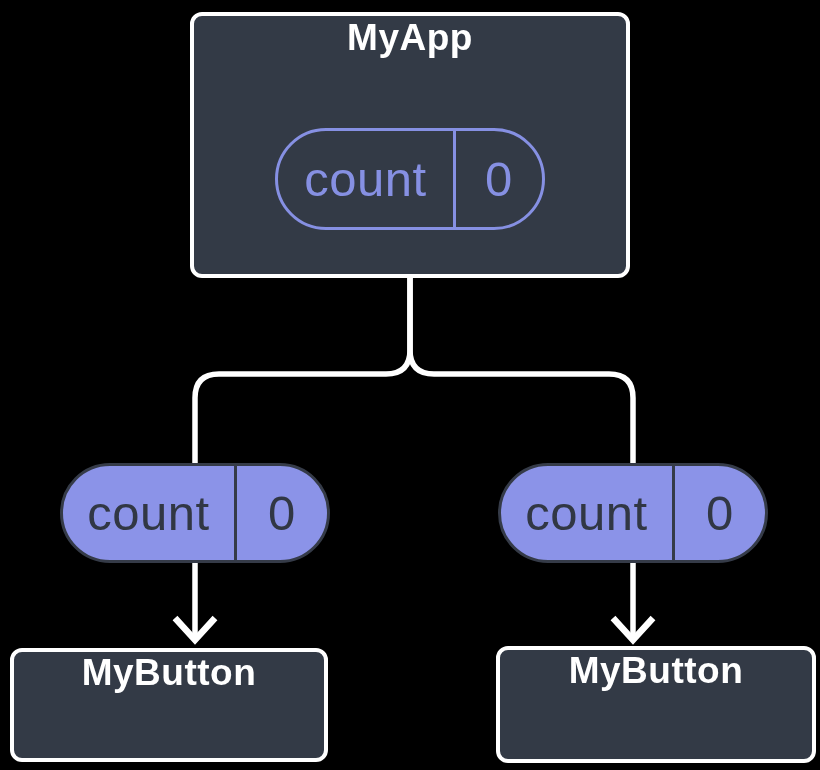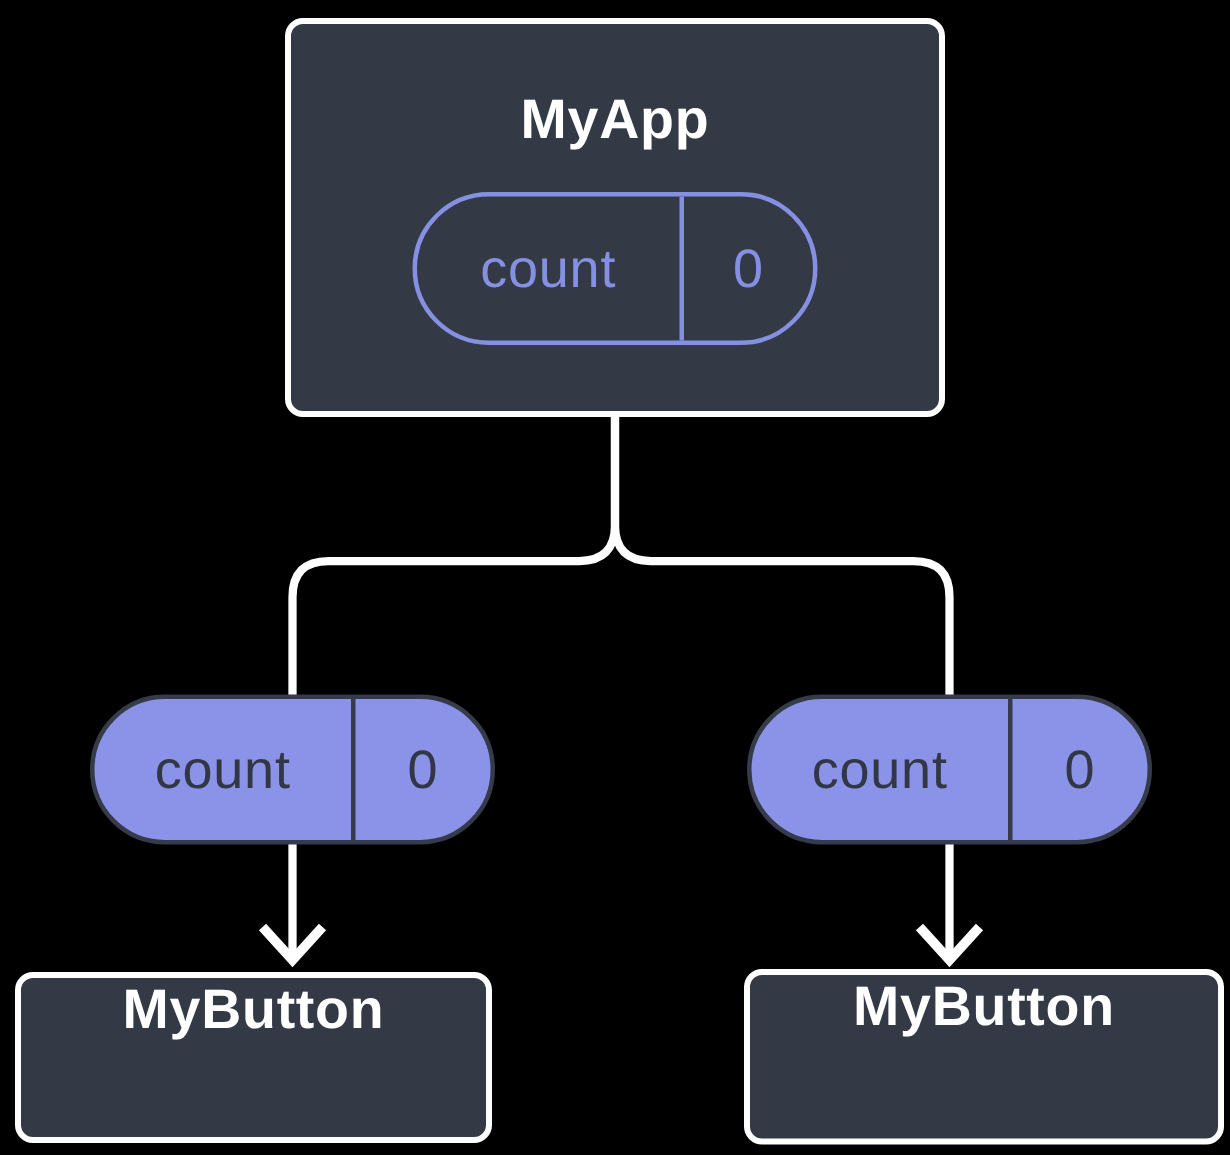--- a/index.html
+++ b/index.html
@@ -41,31 +41,31 @@
     border-radius:12px;
     z-index:2;
   }
   .root-node{left:190px;top:12px;width:440px;height:266px;}
   .node-title{
     color:var(--node-text);
     font-size:37px;font-weight:700;
     letter-spacing:0.5px;
     text-align:center;
   }
-  .root-node .node-title{margin-top:42px;line-height:44px;}
+  .root-node .node-title{line-height:44px;}
   .pill{
     position:absolute;
     box-sizing:border-box;
     display:flex;
     align-items:stretch;
     z-index:2;
   }
   .pill .cell{
     display:flex;align-items:center;justify-content:center;
-    font-size:36px;line-height:1;
+    font-size:49px;line-height:1;
     letter-spacing:0.5px;
   }
   .state-pill{
     left:81px;top:112px;
     width:270px;height:102px;
     border:3px solid var(--state-stroke);
     border-radius:51px;
     color:var(--state-text);
   }
   .state-pill .cell-name{width:175px;}

